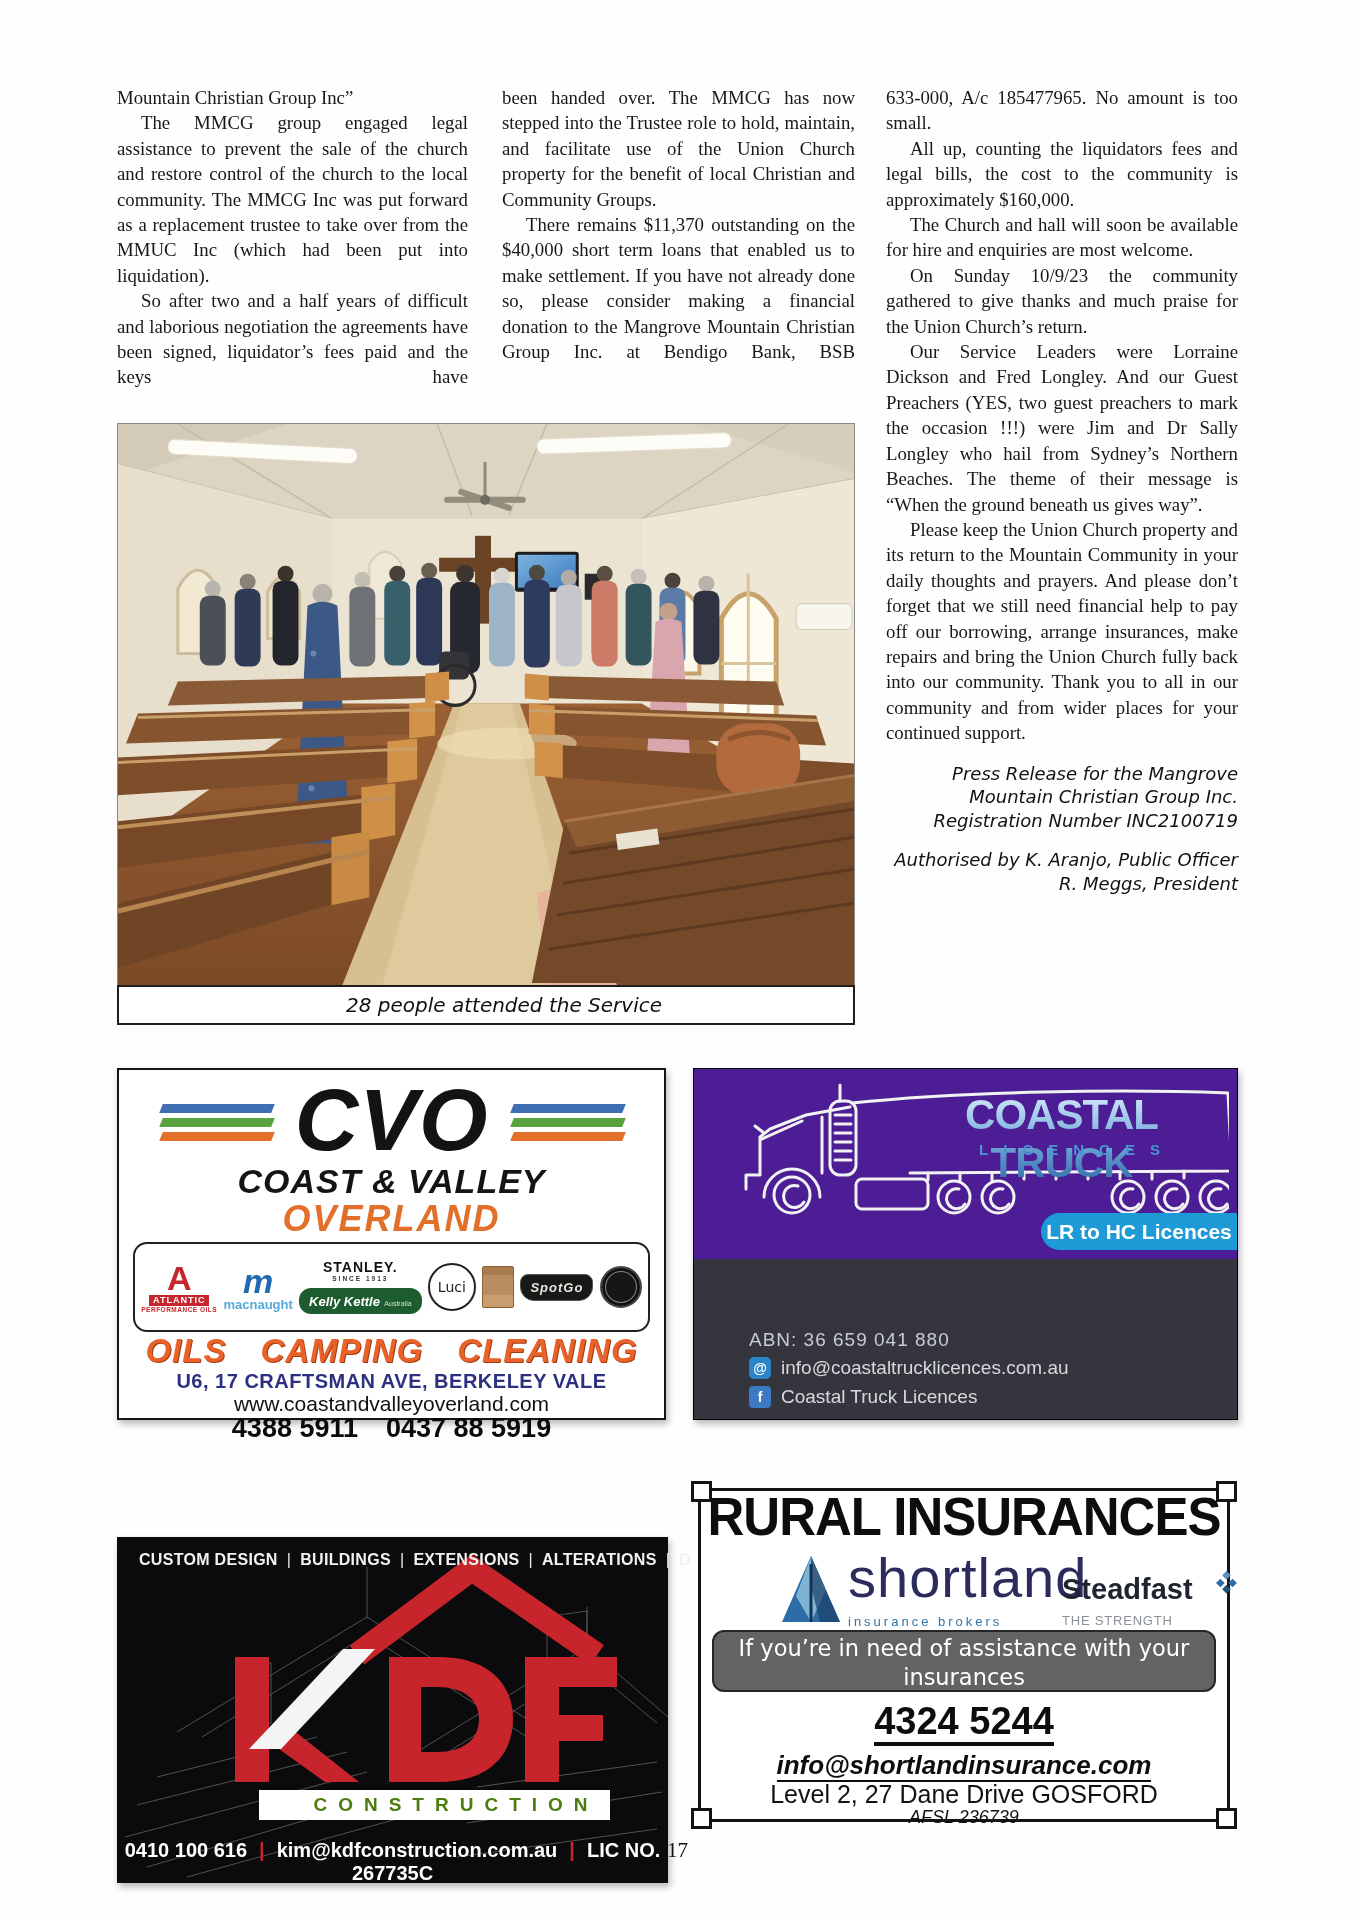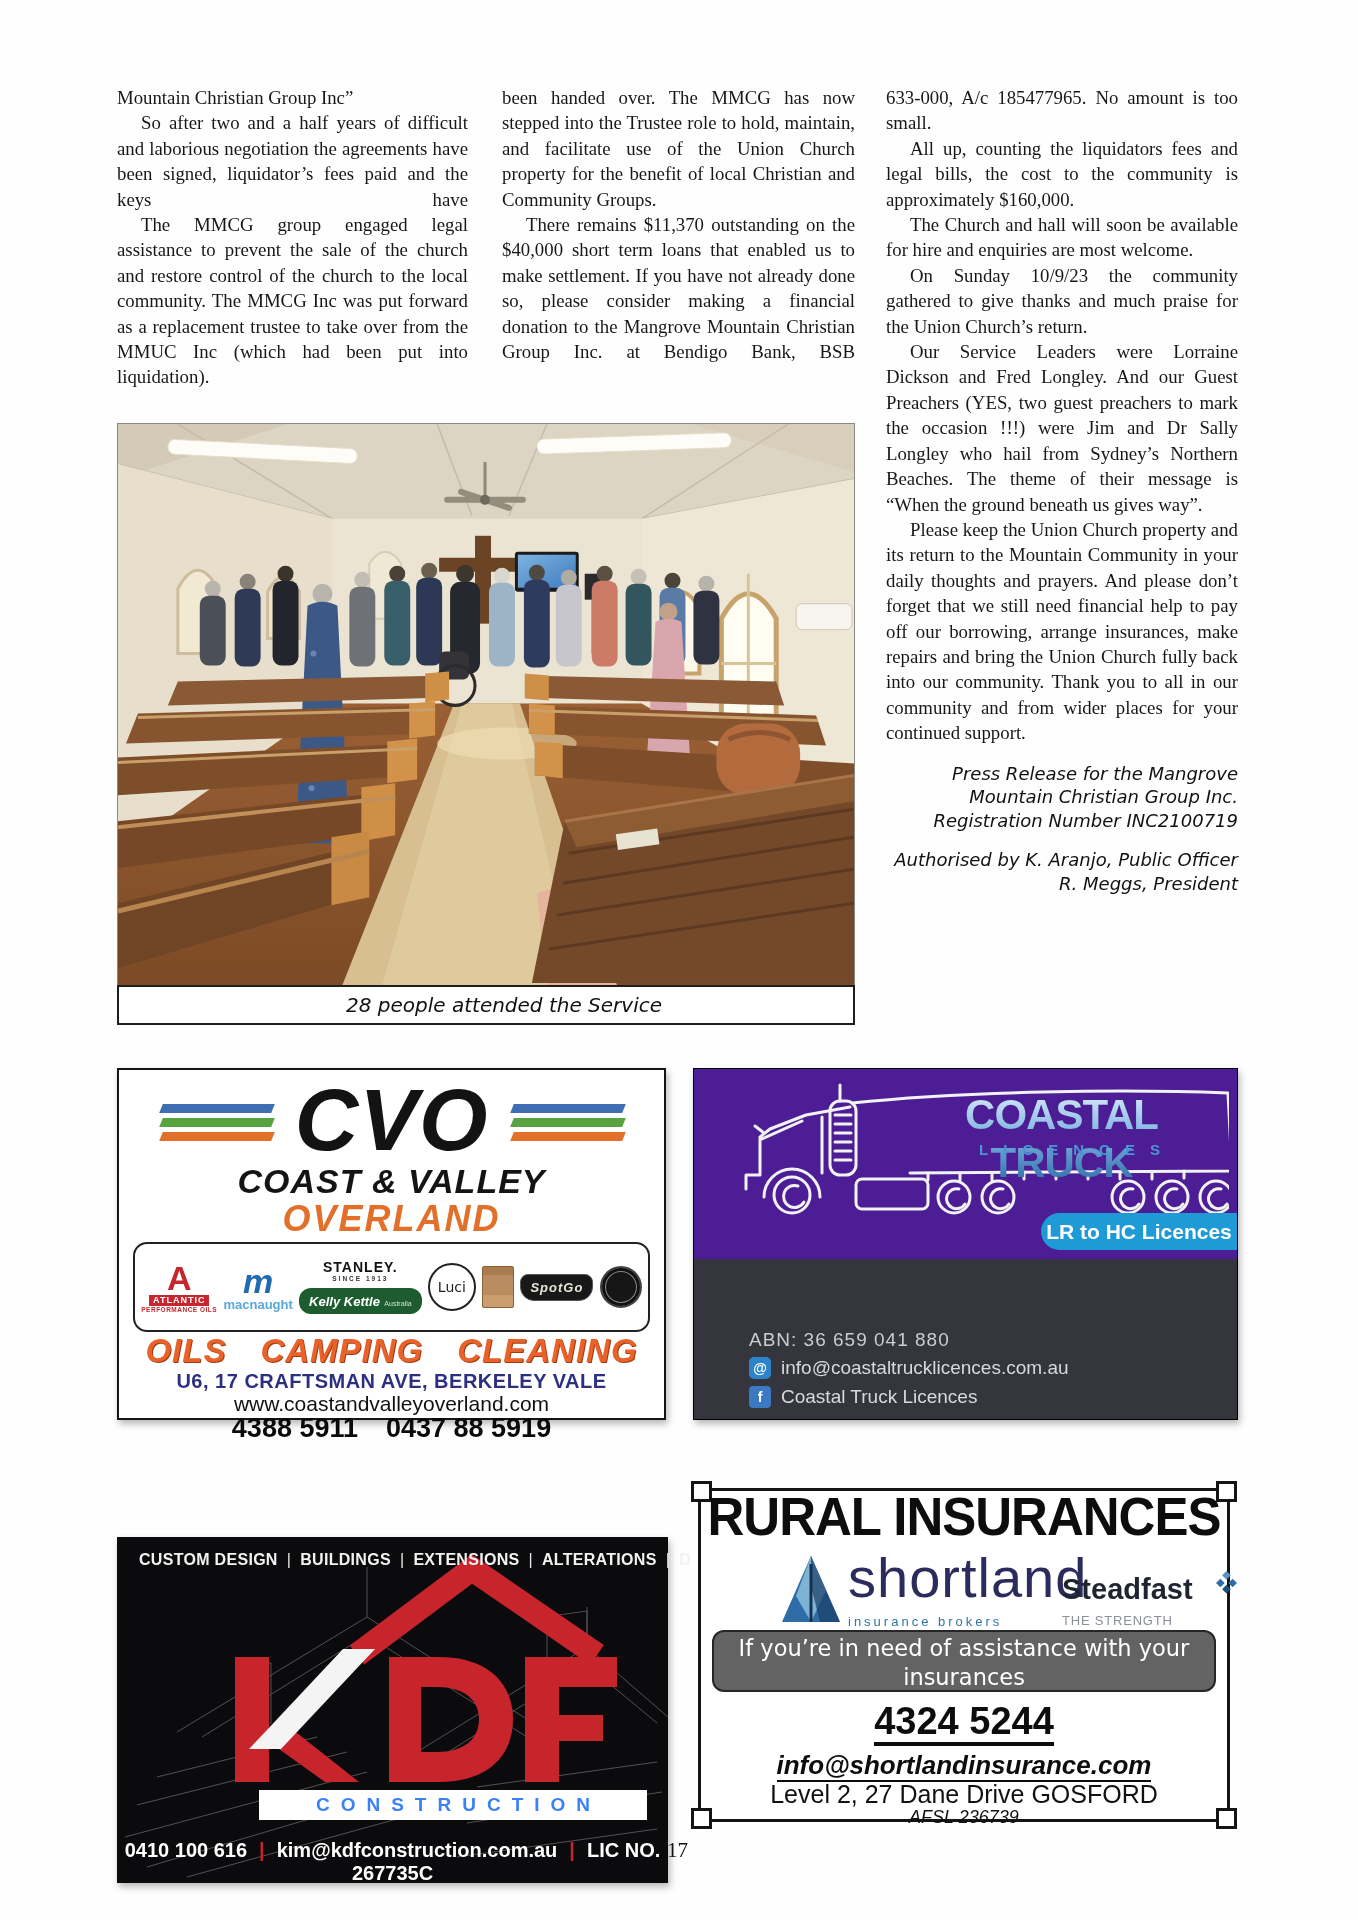--- a/index.html
+++ b/index.html
@@ -110,22 +110,22 @@
   .kdf-services::after{content:"|";margin:0 9px;color:#e8e8e8;font-weight:400;}
   .kdf-icons{display:flex;gap:6px;align-items:center;}
   .kicon{width:21px;height:21px;border-radius:50%;background:#c4242b;color:#fff;display:flex;
          align-items:center;justify-content:center;font-size:13px;font-weight:700;}
   .kicon.insta{position:relative;}
   .kicon.insta i{display:block;width:11px;height:11px;border:2px solid #fff;border-radius:4px;position:relative;}
   .kicon.insta i::after{content:"";position:absolute;left:2.5px;top:2.5px;width:4px;height:4px;
                         border:1.5px solid #fff;border-radius:50%;}
   .kicon.badge2{border-radius:5px;background:linear-gradient(135deg,#3d7a3a,#cfd85a);
                 box-shadow:inset 0 0 0 2px #f0f0e0;}
-  #kdf-banner{position:absolute;left:142px;width:388px;top:253px;height:30px;background:#fff;color:#3b82f6;
-              font-size:19px;font-weight:800;letter-spacing:11px;text-indent:11px;text-align:center;line-height:30px;}
+  #kdf-banner{position:absolute;left:142px;width:319px;top:253px;height:30px;background:#fff;color:#4d7c0f;
+              font-size:19px;font-weight:800;letter-spacing:11px;text-indent:11px;text-align:center;line-height:30px;padding-left:32px;}
   #kdf-contact{position:absolute;left:0;right:0;top:302px;text-align:center;color:#fff;font-size:20px;font-weight:700;}
   #kdf-contact span + span::before{content:"|";color:#c4242b;font-weight:700;margin:0 12px;}
 
   
   #ad-rural{left:690px;top:1480px;width:548px;height:350px;background:#fff;font-family:"Liberation Sans",sans-serif;}
   .rural-frame{position:absolute;inset:8px;border:3px solid #141414;}
   .corn{position:absolute;width:15px;height:15px;border:3px solid #141414;background:#fff;}
   .corn.tl{left:1px;top:1px;}  .corn.tr{right:1px;top:1px;}
   .corn.bl{left:1px;bottom:1px;}  .corn.br{right:1px;bottom:1px;}
   #rural-title{position:absolute;left:0;right:0;top:7px;text-align:center;font-size:51px;font-weight:900;
@@ -151,22 +151,22 @@
 
   #pagenum{position:absolute;left:117px;width:1121px;top:1838px;text-align:center;font-size:21px;color:#111;}
 </style>
 </head>
 <body>
 
 <div id="page">
 
   <div id="col1" class="bodycol">
     <p>Mountain Christian Group Inc”</p>
+    <p class="ind">The MMCG group engaged legal assistance to prevent the sale of the church and restore control of the church to the local community. The MMCG Inc was put forward as a replacement trustee to take over from the MMUC Inc (which had been put into liquidation).</p>
     <p class="ind cont">So after two and a half years of difficult and laborious negotiation the agreements have been signed, liquidator’s fees paid and the keys have</p>
-    <p class="ind">The MMCG group engaged legal assistance to prevent the sale of the church and restore control of the church to the local community. The MMCG Inc was put forward as a replacement trustee to take over from the MMUC Inc (which had been put into liquidation).</p>
   </div>
 
   <div id="col2" class="bodycol">
     <p>been handed over. The MMCG has now stepped into the Trustee role to hold, maintain, and facilitate use of the Union Church property for the benefit of local Christian and Community Groups.</p>
     <p class="ind cont">There remains $11,370 outstanding on the $40,000 short term loans that enabled us to make settlement. If you have not already done so, please consider making a financial donation to the Mangrove Mountain Christian Group Inc. at Bendigo Bank, BSB</p>
   </div>
 
   <div id="col3" class="bodycol">
     <p>633-000, A/c 185477965. No amount is too small.</p>
     <p class="ind">All up, counting the liquidators fees and legal bills, the cost to the community is approximately $160,000.</p>

